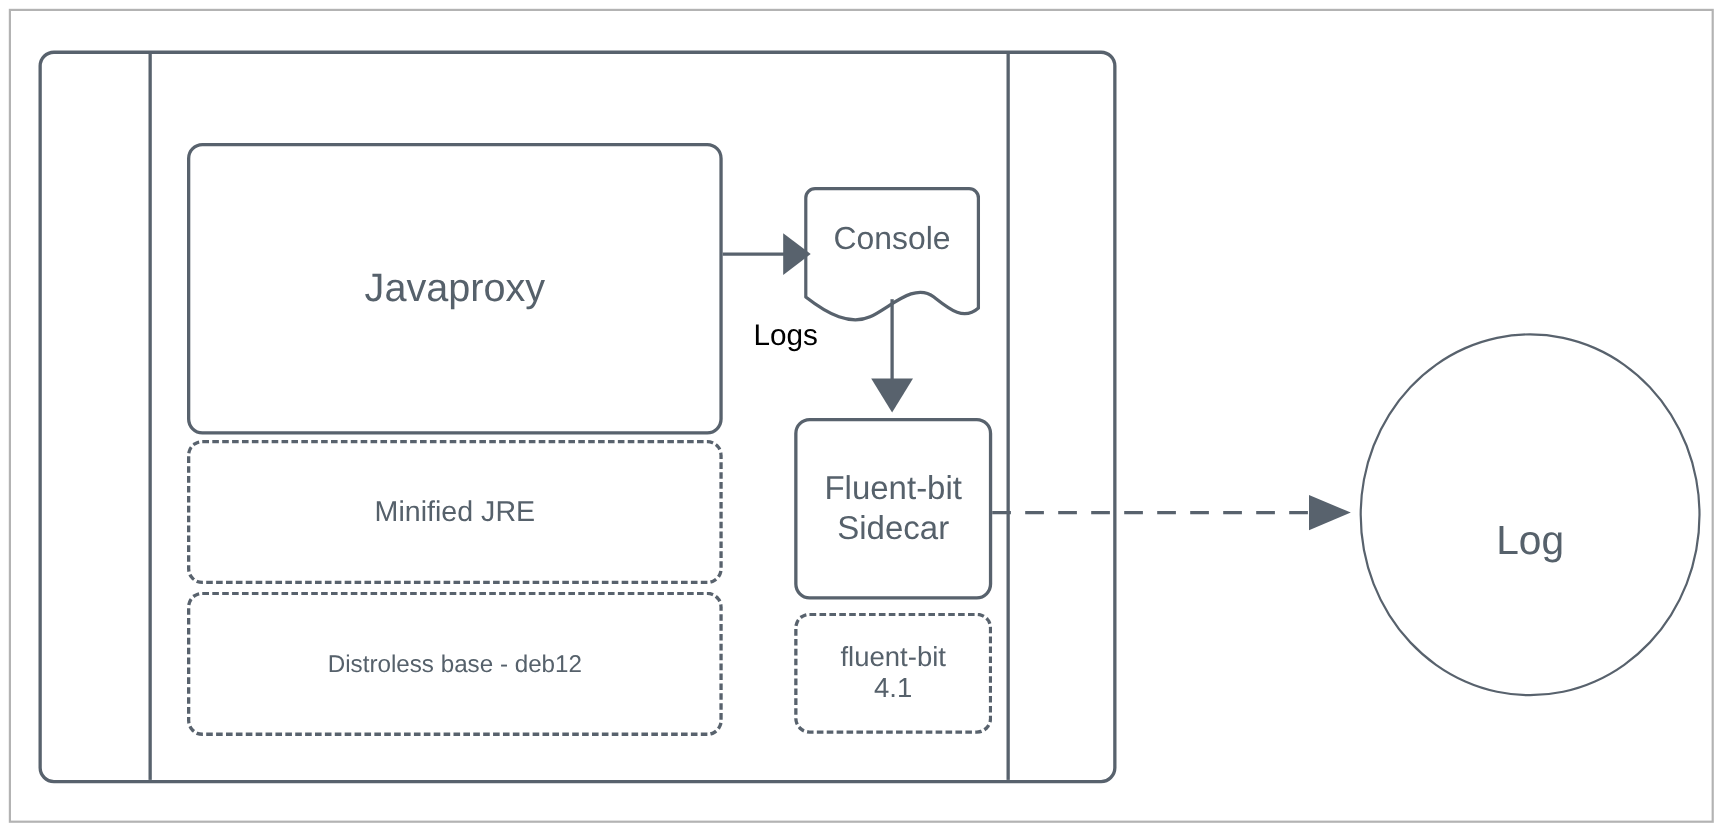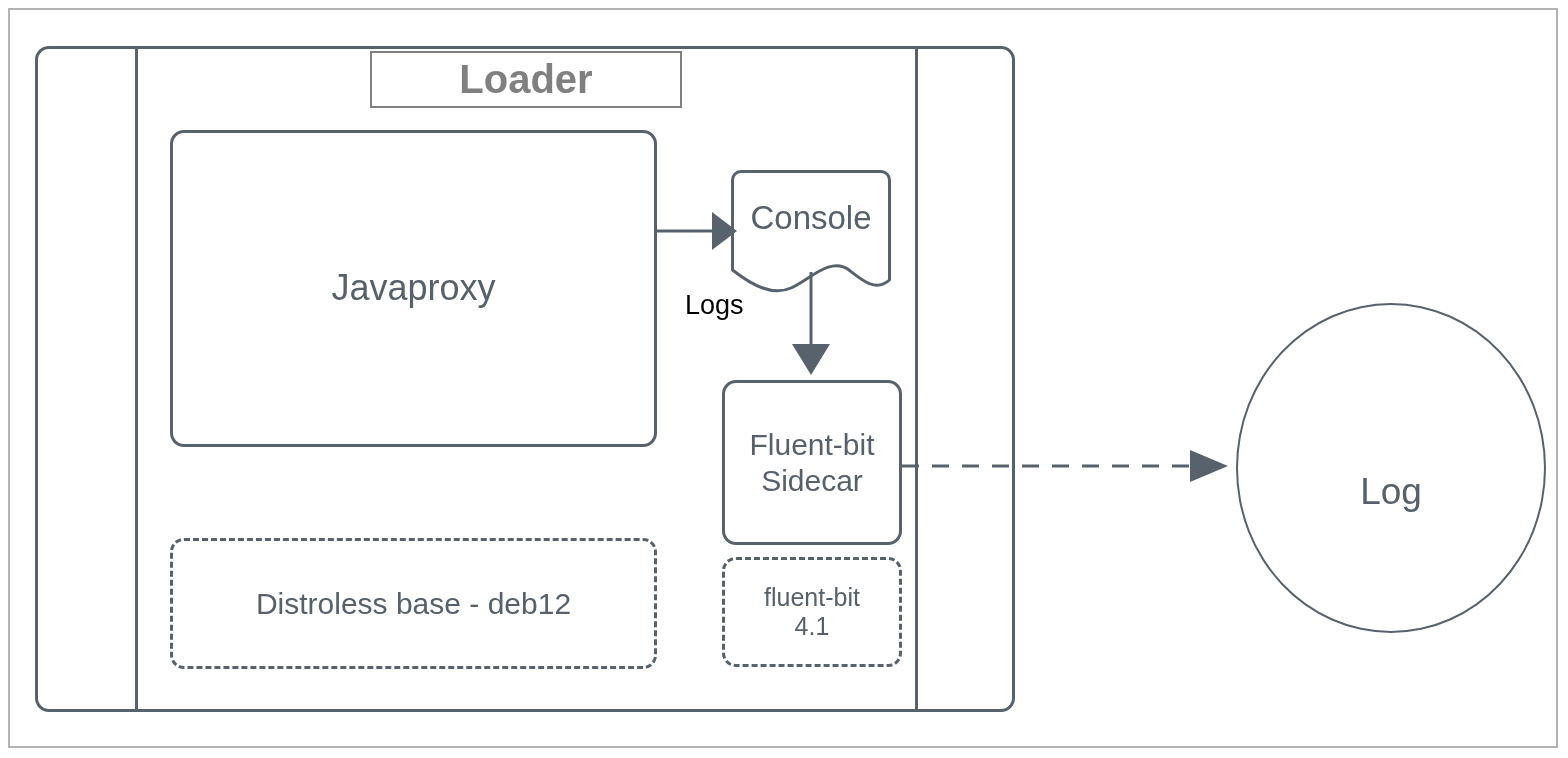--- a/index.html
+++ b/index.html
@@ -88,32 +88,32 @@
     border: 3px solid #58626d;
     border-radius: 14px;
   }
   .node.dashed {
     border: 3px dashed #58626d;
     border-radius: 14px;
   }
 
   #javaproxy {
     left: 170px; top: 130px;
-    width: 487px; height: 317px;
+    width: 487px; height: 265px;
     font-size: 36px;
   }
   #minified-jre {
     left: 170px; top: 400px;
     width: 487px; height: 131px;
     font-size: 26px;
   }
   #distroless-base {
     left: 170px; top: 538px;
     width: 487px; height: 131px;
-    font-size: 30px;
+    font-size: 22px;
   }
   #fluentbit-sidecar {
     left: 722px; top: 380px;
     width: 180px; height: 165px;
     font-size: 30px;
   }
   #fluentbit-version {
     left: 722px; top: 557px;
     width: 180px; height: 110px;
     font-size: 25px;
@@ -130,21 +130,21 @@
   #console-shape svg { display: block; }
   #console-label {
     position: absolute;
     left: 731px;
     top: 170px;
     width: 160px;
     height: 95px;
     display: flex;
     align-items: center;
     justify-content: center;
-    font-size: 33px;
+    font-size: 29px;
     color: #56616b;
     white-space: nowrap;
   }
 
   
   #external-dest {
     position: absolute;
     left: 1236px;
     top: 303px;
     width: 310px;
@@ -187,24 +187,24 @@
 
 <div id="canvas">
 
   <div class="outer-frame"></div>
 
   <div class="loader-container">
     <div class="vdivider left"></div>
     <div class="vdivider right"></div>
   </div>
 
-  <div class="loader-title">Loader</div>
 
   <div class="node solid" id="javaproxy">Javaproxy</div>
 
+  <div class="node dashed" id="minified-jre">Minified JRE</div>
 
   <div class="node dashed" id="distroless-base">Distroless base - deb12</div>
 
   <div id="console-shape">
     <svg width="160" height="125" viewBox="0 0 160 125" xmlns="http://www.w3.org/2000/svg">
       <path d="M 10,1.5 L 150,1.5 A 8.5,8.5 0 0 1 158.5,10 L 158.5,110
                C 145,122 132,111 118,100
                C 100,86 78,110 60,118
                C 42,126 22,116 1.5,100
                L 1.5,10 A 8.5,8.5 0 0 1 10,1.5 Z" fill="#ffffff" stroke="#58626d" stroke-width="3" stroke-linejoin="round"></path>

